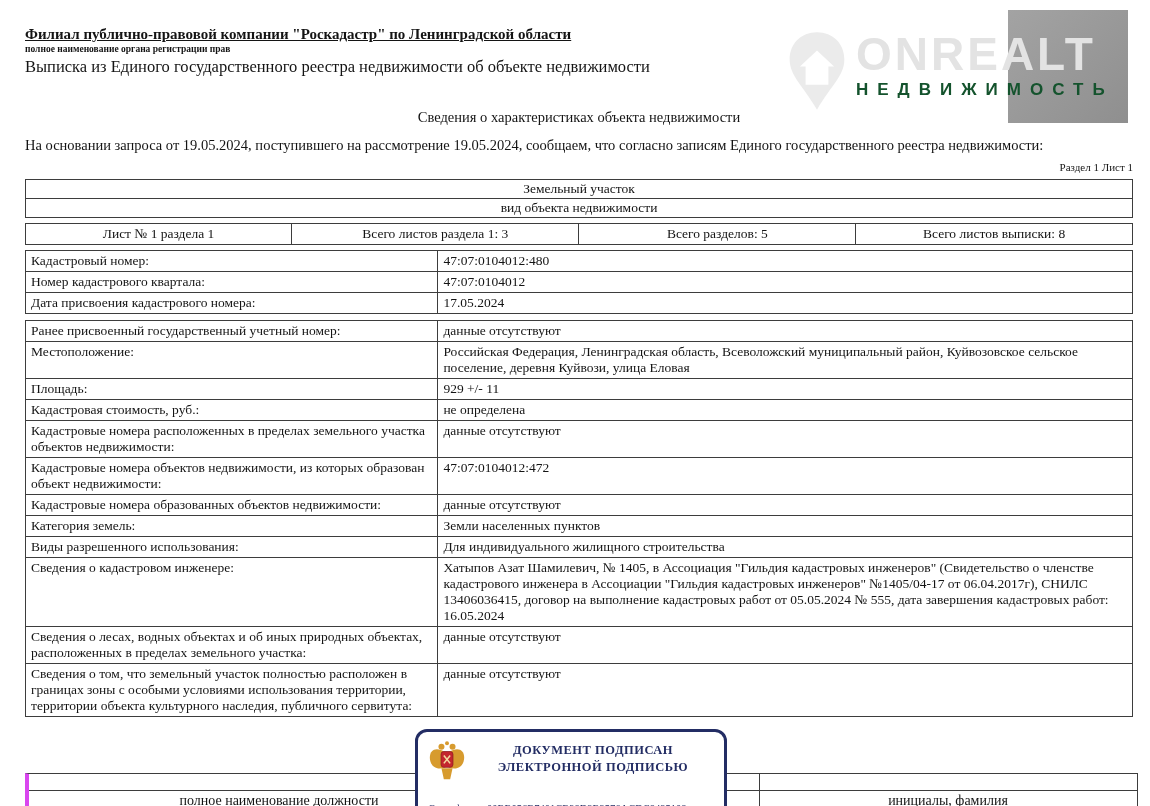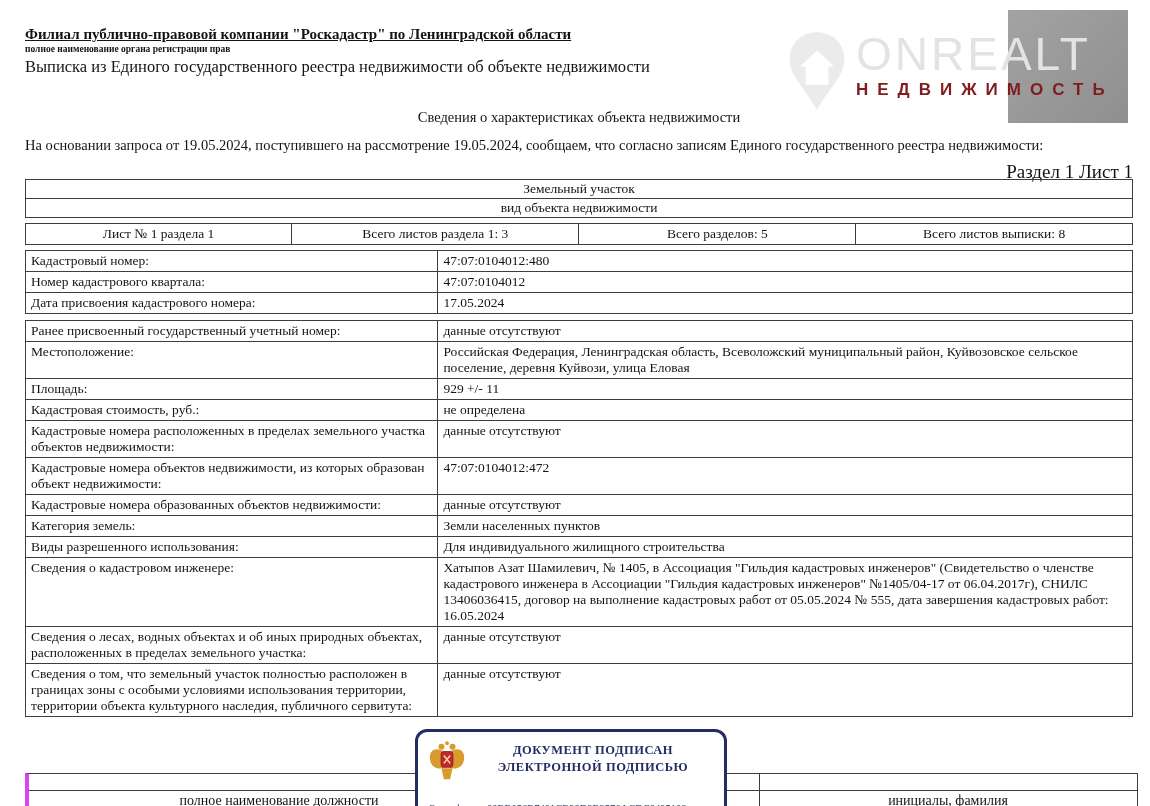--- a/index.html
+++ b/index.html
@@ -11,35 +11,35 @@
   }
   
   .wm-graybox{
     position:absolute;left:1008px;top:10px;width:120px;height:113px;
     background:linear-gradient(135deg,#a3a3a3,#8f8f8f);z-index:1;
   }
   .wm{position:absolute;left:778px;top:22px;width:372px;height:100px;z-index:2;}
   .wm-icon{position:absolute;left:8px;top:8px;}
   .wm-text{position:absolute;left:78px;top:10px;width:290px;text-align:left;}
   .wm-brand{
-    font-family:"Liberation Sans", sans-serif;font-weight:400;
+    font-family:"Liberation Sans", sans-serif;font-weight:700;
     font-size:46px;line-height:44px;letter-spacing:3px;color:#e3e3e3;
   }
   .wm-sub{
     font-family:"Liberation Sans", sans-serif;font-weight:700;
-    font-size:17px;letter-spacing:9px;color:#7f1d1d;margin-top:4px;
+    font-size:17px;letter-spacing:9px;color:#14532d;margin-top:4px;
   }
   
   .hdr{position:absolute;left:25px;top:26px;width:1010px;text-align:left;z-index:3;}
   .hdr-org{font-size:15px;font-weight:700;text-decoration:underline;}
   .hdr-cap{font-size:9.5px;font-weight:700;margin-top:1px;}
   .hdr-title{font-size:16.5px;margin-top:3px;}
   .sec-title{position:absolute;left:25px;top:109px;width:1108px;text-align:center;font-size:14.5px;z-index:3;}
   .req-line{position:absolute;left:25px;top:137px;width:1108px;font-size:14.5px;z-index:3;}
-  .sec-page{position:absolute;left:25px;top:161px;width:1108px;text-align:right;font-size:19px;z-index:3;}
+  .sec-page{position:absolute;left:25px;top:161px;width:1108px;text-align:right;font-size:11px;z-index:3;}
   
   .content{position:absolute;left:25px;top:179px;width:1108px;z-index:3;}
   table{border-collapse:collapse;width:100%;table-layout:fixed;}
   td{border:1px solid #3d3d3d;font-size:13.5px;line-height:16px;padding:2px 5px;vertical-align:top;}
   .t-object{margin-bottom:5px;}
   .t-object td{text-align:center;padding:1px 4px;}
   .t-sheets{margin-bottom:5px;}
   .t-sheets td{text-align:center;}
   .t-reg{margin-bottom:6px;}
   .col-label{width:37%;}

